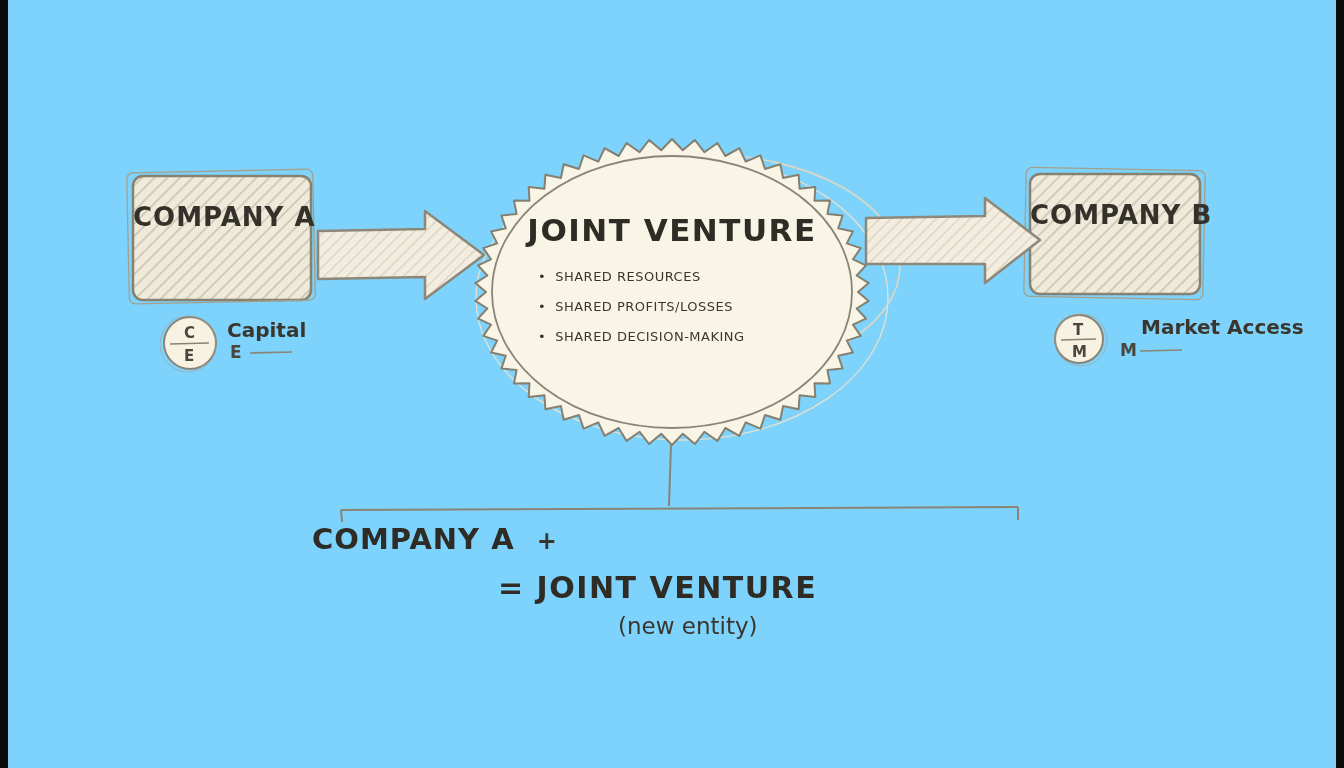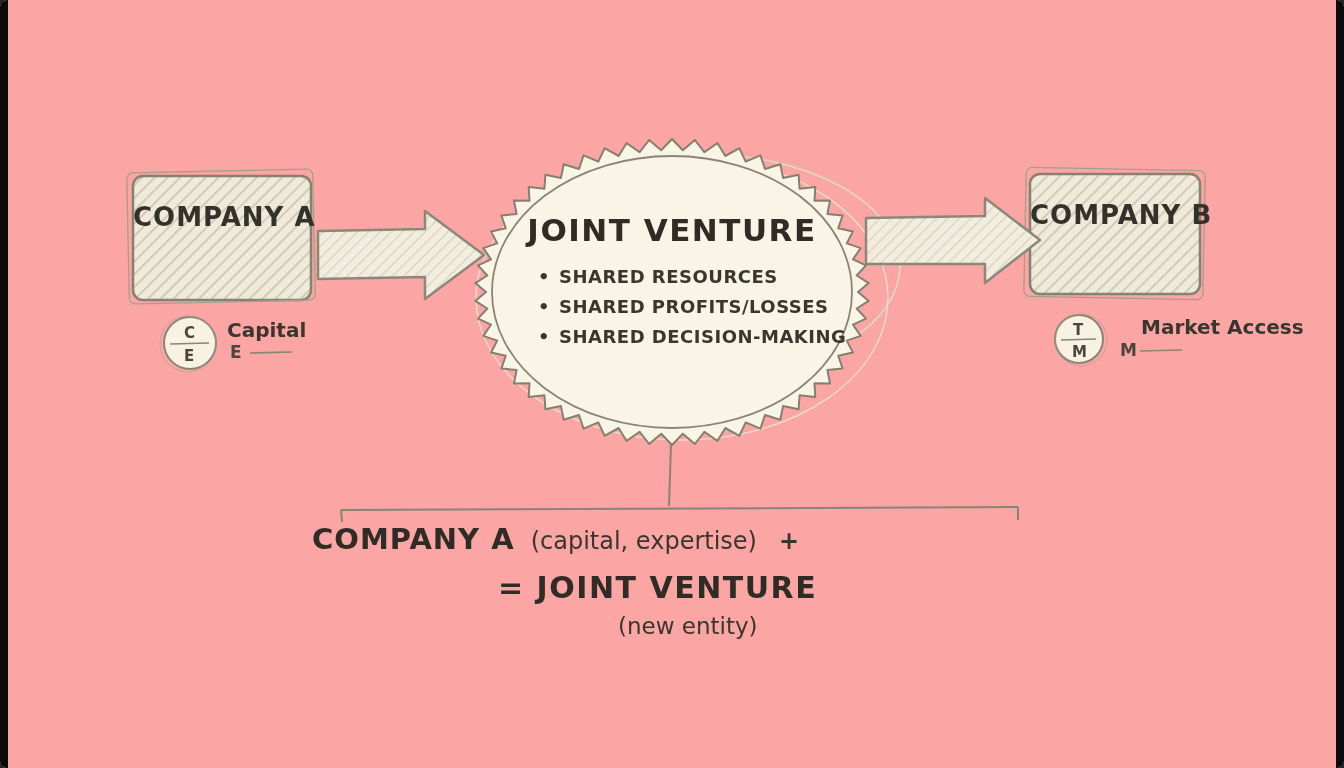--- a/index.html
+++ b/index.html
@@ -1,40 +1,39 @@
 <!DOCTYPE html>
 <html><head>
 <meta charset="utf-8">
 <style>
   html,body{margin:0;padding:0;background:#222;}
   #stage{
     position:relative;
     width:1344px;height:768px;
-    background:#fca5a5;
+    background:#7dd3fc;
     overflow:hidden;
     font-family:"DejaVu Sans","Liberation Sans",sans-serif;
     color:#35322b;
-    border-radius:7px;
   }
   .edge-bar{position:absolute;top:0;width:8px;height:768px;background:#0b0b0b;}
   #edge-left{left:0;}
   #edge-right{right:0;}
   #sketch-svg{position:absolute;left:0;top:0;width:1344px;height:768px;}
   .txt{position:absolute;white-space:nowrap;}
   .box-label{
     width:178px;text-align:center;
     font-size:26px;font-weight:bold;letter-spacing:1px;color:#34312a;
   }
   #company-b-label{width:170px;}
   .jv-title{
     left:472px;top:212px;width:400px;text-align:center;
     font-size:31px;font-weight:bold;letter-spacing:1.5px;color:#2f2c26;
   }
   .jv-bullets{
-    left:538px;top:262px;font-size:18px;font-weight:700;
+    left:538px;top:262px;font-size:13px;font-weight:400;
     letter-spacing:.5px;color:#3a362e;line-height:30px;
   }
   .jv-bullets .dot{margin-right:9px;}
   .badge-letter{font-size:15px;font-weight:bold;color:#4a463d;}
   .note-title{font-size:20px;font-weight:600;color:#3a362e;}
   .note-sub{font-size:17px;font-weight:600;color:#4a463d;}
   .formula-line1{
     left:312px;top:522px;display:flex;align-items:baseline;gap:16px;
   }
   .formula-company{font-size:29px;font-weight:bold;letter-spacing:1px;color:#2f2c26;}
@@ -141,21 +140,20 @@
   <div class="txt note-title" style="left:227px;top:318px;">Capital</div>
   <div class="txt note-sub" style="left:230px;top:342px;">E</div>
 
   <div class="txt badge-letter" style="left:1073px;top:321px;">T</div>
   <div class="txt badge-letter" style="left:1072px;top:343px;">M</div>
   <div class="txt note-title" style="left:1117px;top:315px;margin-left:24px;">Market Access</div>
   <div class="txt note-sub" style="left:1120px;top:340px;">M</div>
 
   <div class="txt formula-line1">
     <span class="formula-company">COMPANY A</span>
-    <span class="formula-paren">(capital, expertise)</span>
     <span class="formula-plus">+</span>
   </div>
 
   <div class="txt formula-result">= JOINT VENTURE</div>
 
   <div class="txt formula-note">(new entity)</div>
 
 </div>
 
 </body></html>

